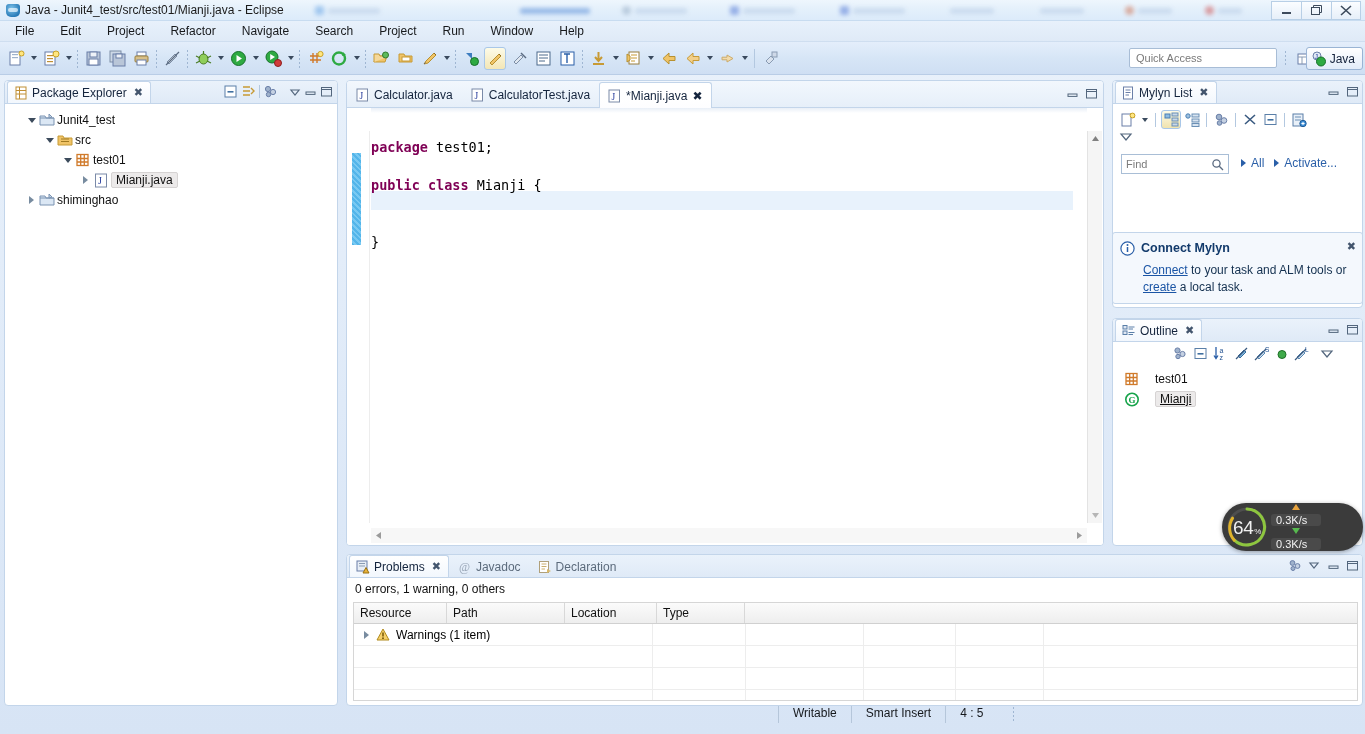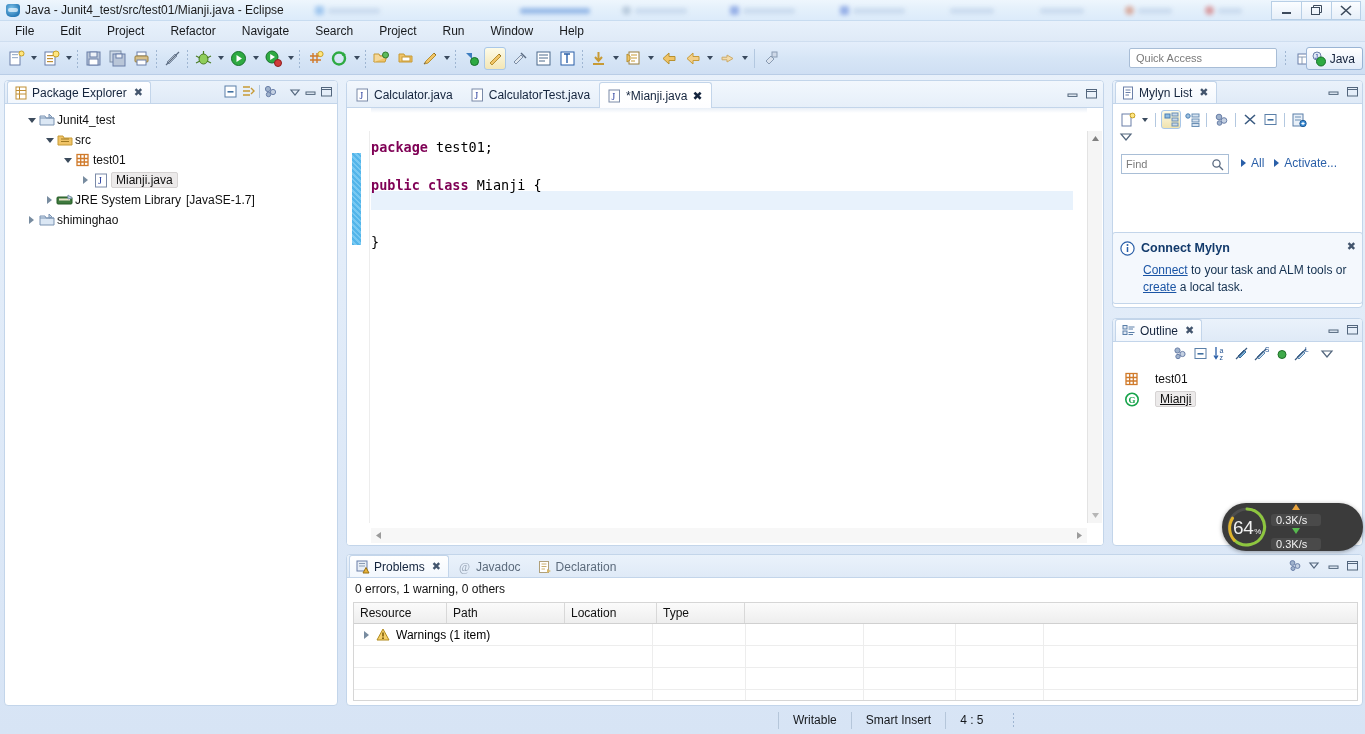--- a/index.html
+++ b/index.html
@@ -228,21 +228,21 @@
   .netrow .nv{
     color:#f2f2f2; font-size:11px; background:#4a4a4a; border-radius:3px;
     padding:0px 5px; min-width:50px;
   }
   .tri-up{ border-left:4px solid transparent;border-right:4px solid transparent;border-bottom:6px solid #e8a33d;}
   .tri-dn{ border-left:4px solid transparent;border-right:4px solid transparent;border-top:6px solid #57b94f;}
 
   
   .statusbar{
     position:absolute; left:0; bottom:0; width:1365px; height:28px;
-    display:flex; align-items:center;
+    display:flex; align-items:flex-start;
   }
   .sb-sep{ width:1px; height:17px; background:#b5c6da; }
   .sb-cell{ padding:0 14px; font-size:12px; color:#15181c; white-space:nowrap;}
   .sb-grip{ width:3px; height:17px; margin-left:14px;
      background-image: radial-gradient(circle, #9fb6d2 1px, transparent 1px);
      background-size:3px 4px;}
 
   
   .ico{ display:inline-flex; align-items:center; justify-content:center; }
 </style>
@@ -639,32 +639,20 @@
       <span class="tw caret-r"></span>
       <span class="ti">
         <svg width="14" height="15">
             <rect x="1.5" y="1" width="11" height="13" fill="#fff" stroke="#7a8aa8"></rect>
             <text x="4" y="11" font-size="10" font-family="Liberation Serif" fill="#2a3f9e">J</text>
           </svg>
       </span>
       <span class="tl">Mianji.java</span>
     </div>
 
-    <div class="trow" style="padding-left:38px;">
-      <span class="tw caret-r"></span>
-      <span class="ti">
-        <svg width="18" height="14">
-            <rect x="1" y="4" width="15" height="7" rx="1" fill="#3f7a3f" stroke="#245a24"></rect>
-            <rect x="3" y="5.5" width="11" height="2" fill="#e8e2c8"></rect>
-            <path d="M12 2 L16 5 L12 6 Z" fill="#cfd9e8" stroke="#7a93b2"></path>
-          </svg>
-      </span>
-      <span class="tl">JRE System Library</span>
-      <span class="tl dim" style="margin-left:5px;">[JavaSE-1.7]</span>
-    </div>
 
     <div class="trow" style="padding-left:20px;">
       <span class="tw caret-r"></span>
       <span class="ti">
         <svg width="16" height="14">
             <path d="M1 12 V3 H6 L7 5 H15 V12 Z" fill="#dbe7f4" stroke="#7a93b2"></path>
             <path d="M1 5 H15" stroke="#7a93b2"></path>
             <path d="M10 1 L13 4 L10 5 Z" fill="#c9d8ea" stroke="#7a93b2"></path>
           </svg>
       </span>

